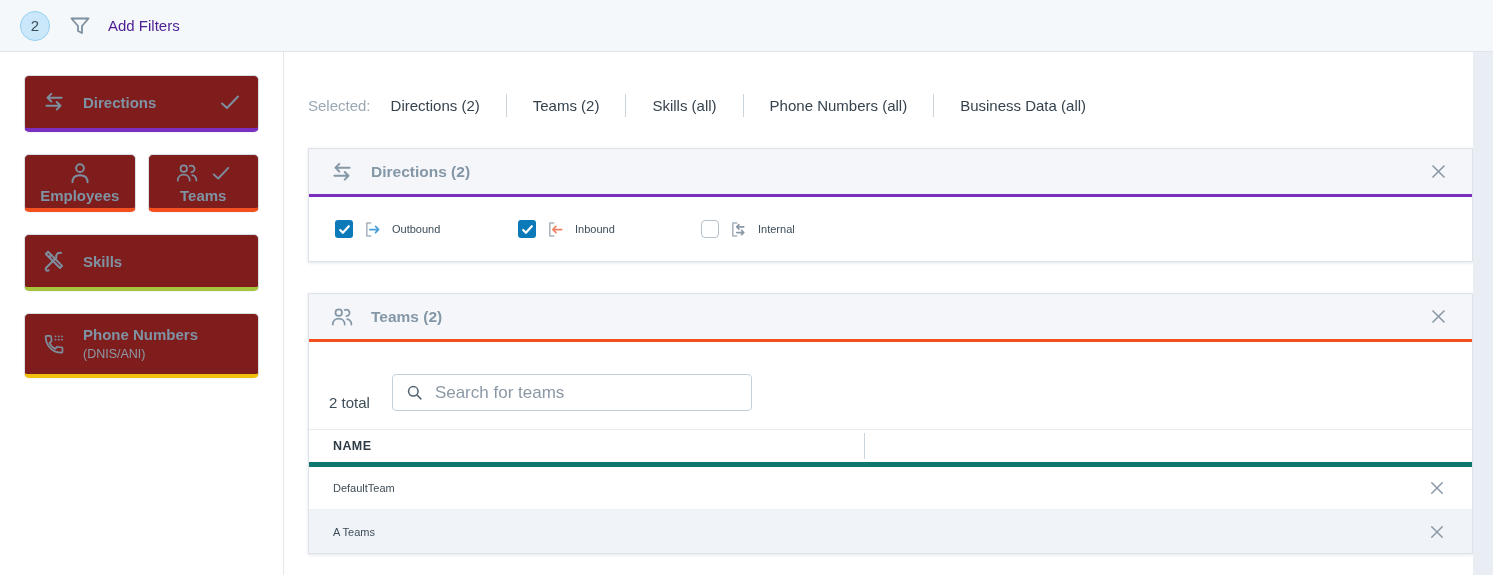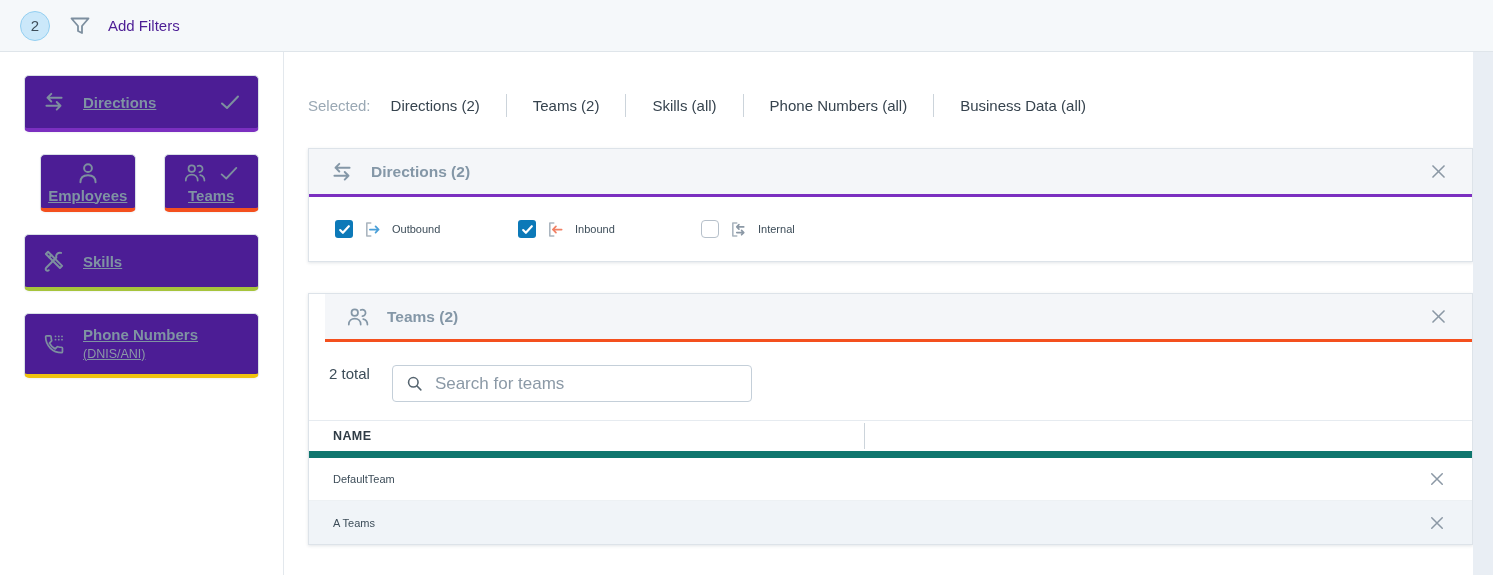--- a/index.html
+++ b/index.html
@@ -28,35 +28,35 @@
   
   .layout { display:flex; height:523px; }
   .gutter { width:20px; background:#e9eef4; }
 
   
   .sidebar {
     width:284px; background:#fff; border-right:1px solid #e3e8ed;
     padding:23px 24px 0 24px; flex:none;
   }
   .sbtn {
-    background:#4c1d95; border:1px solid #d9e0e6; border-radius:5px;
+    background:#7f1d1d; border:1px solid #d9e0e6; border-radius:5px;
     border-bottom:4px solid #ccc;
     box-shadow:0 1px 2px rgba(40,60,80,.06);
     color:#7f93a3; font-weight:bold; font-size:15px;
-    margin-bottom:22px; cursor:pointer;text-decoration:underline;
+    margin-bottom:22px; cursor:pointer;
   }
   .sbtn .ico { color:#7d8f9f; }
   .sbtn.row { height:57px; display:flex; align-items:center; gap:16px; padding:0 16px; }
   .sbtn.row .flex-spacer { flex:1; }
   .sbtn-pair { display:flex; gap:12px; margin-bottom:22px; }
   .sbtn-pair .sbtn { flex:1; margin-bottom:0; height:58px;
     display:flex; flex-direction:column; align-items:center; justify-content:center; gap:1px; }
   .sbtn .toprow { display:flex; align-items:center; gap:10px; }
   .accent-purple  { border-bottom-color:#7b2fc0 !important; }
-  .accent-orange  { border-bottom-color:#f4501e !important;margin-left:16px; }
+  .accent-orange  { border-bottom-color:#f4501e !important; }
   .accent-green   { border-bottom-color:#a6c43c !important; }
   .accent-yellow  { border-bottom-color:#f0c20f !important; }
   .accent-magenta { border-bottom-color:#c4157c !important; }
   .sbtn .sub { font-size:12.5px; font-weight:normal; color:#8b99a6; margin-top:2px; }
   .sbtn .txtcol { display:flex; flex-direction:column; line-height:1.25; }
   .check { color:#7d8f9f; }
 
   
   .main { flex:1; background:#fff; padding:0 0 0 24px; overflow:hidden; }
 
@@ -84,40 +84,40 @@
   .cb {
     width:18px; height:18px; border-radius:3px; flex:none; cursor:pointer;
     display:flex; align-items:center; justify-content:center;
   }
   .cb.checked { background:#0c79b8; }
   .cb.unchecked { background:#fff; border:1px solid #b6c0ca; border-radius:4px; }
   .dir-ico { flex:none; }
   .dir-label { font-size:11px; color:#3d4d59; }
 
   
-  .teams-toolbar { display:flex; align-items:flex-start; padding:23px 20px 18px 20px; }
+  .teams-toolbar { display:flex; align-items:flex-end; padding:32px 20px 18px 20px; }
   .total-label { font-size:15px; color:#3d4d59; margin-right:22px; }
   .search-box {
     width:360px; height:37px; border:1px solid #c4cfd9; border-radius:4px;
     display:flex; align-items:center; padding:0 12px; gap:9px; background:#fff;
   }
   .search-box input {
     border:none; outline:none; flex:1; font-size:17px; color:#737373;
     font-family:"Liberation Sans", sans-serif; background:transparent;
   }
   .search-box input::placeholder { color:#8b99a6; }
   .add-teams-btn {
     margin-left:auto; height:35px; padding:0 17px;
     background:#fff; border:1px solid #a9c7e4; border-radius:4px;
     color:#2360a5; font-size:15px; font-weight:bold; cursor:pointer;
     font-family:"Liberation Sans", sans-serif;
   }
   .teams-table { border-top:1px solid #e6ebf0; }
   .thead {
-    display:flex; align-items:center; height:37px; border-bottom:7px solid #0f766e;
+    display:flex; align-items:center; height:37px; border-bottom:5px solid #0f766e;
     font-size:12.5px; font-weight:bold; color:#2f3b45; letter-spacing:.4px;
   }
   .th-name { width:555px; padding-left:24px; }
   .col-divider { width:1px; height:26px; background:#ccd4db; }
   .trow {
     display:flex; align-items:center; height:43px; font-size:11px; color:#3d4d59;
     border-bottom:1px solid #edf1f4; padding:0 22px 0 24px;
   }
   .trow.alt { background:#f0f4f8; border-bottom:none; }
   .trow .row-close { margin-left:auto; cursor:pointer; color:#8b98a5; padding:4px; }

